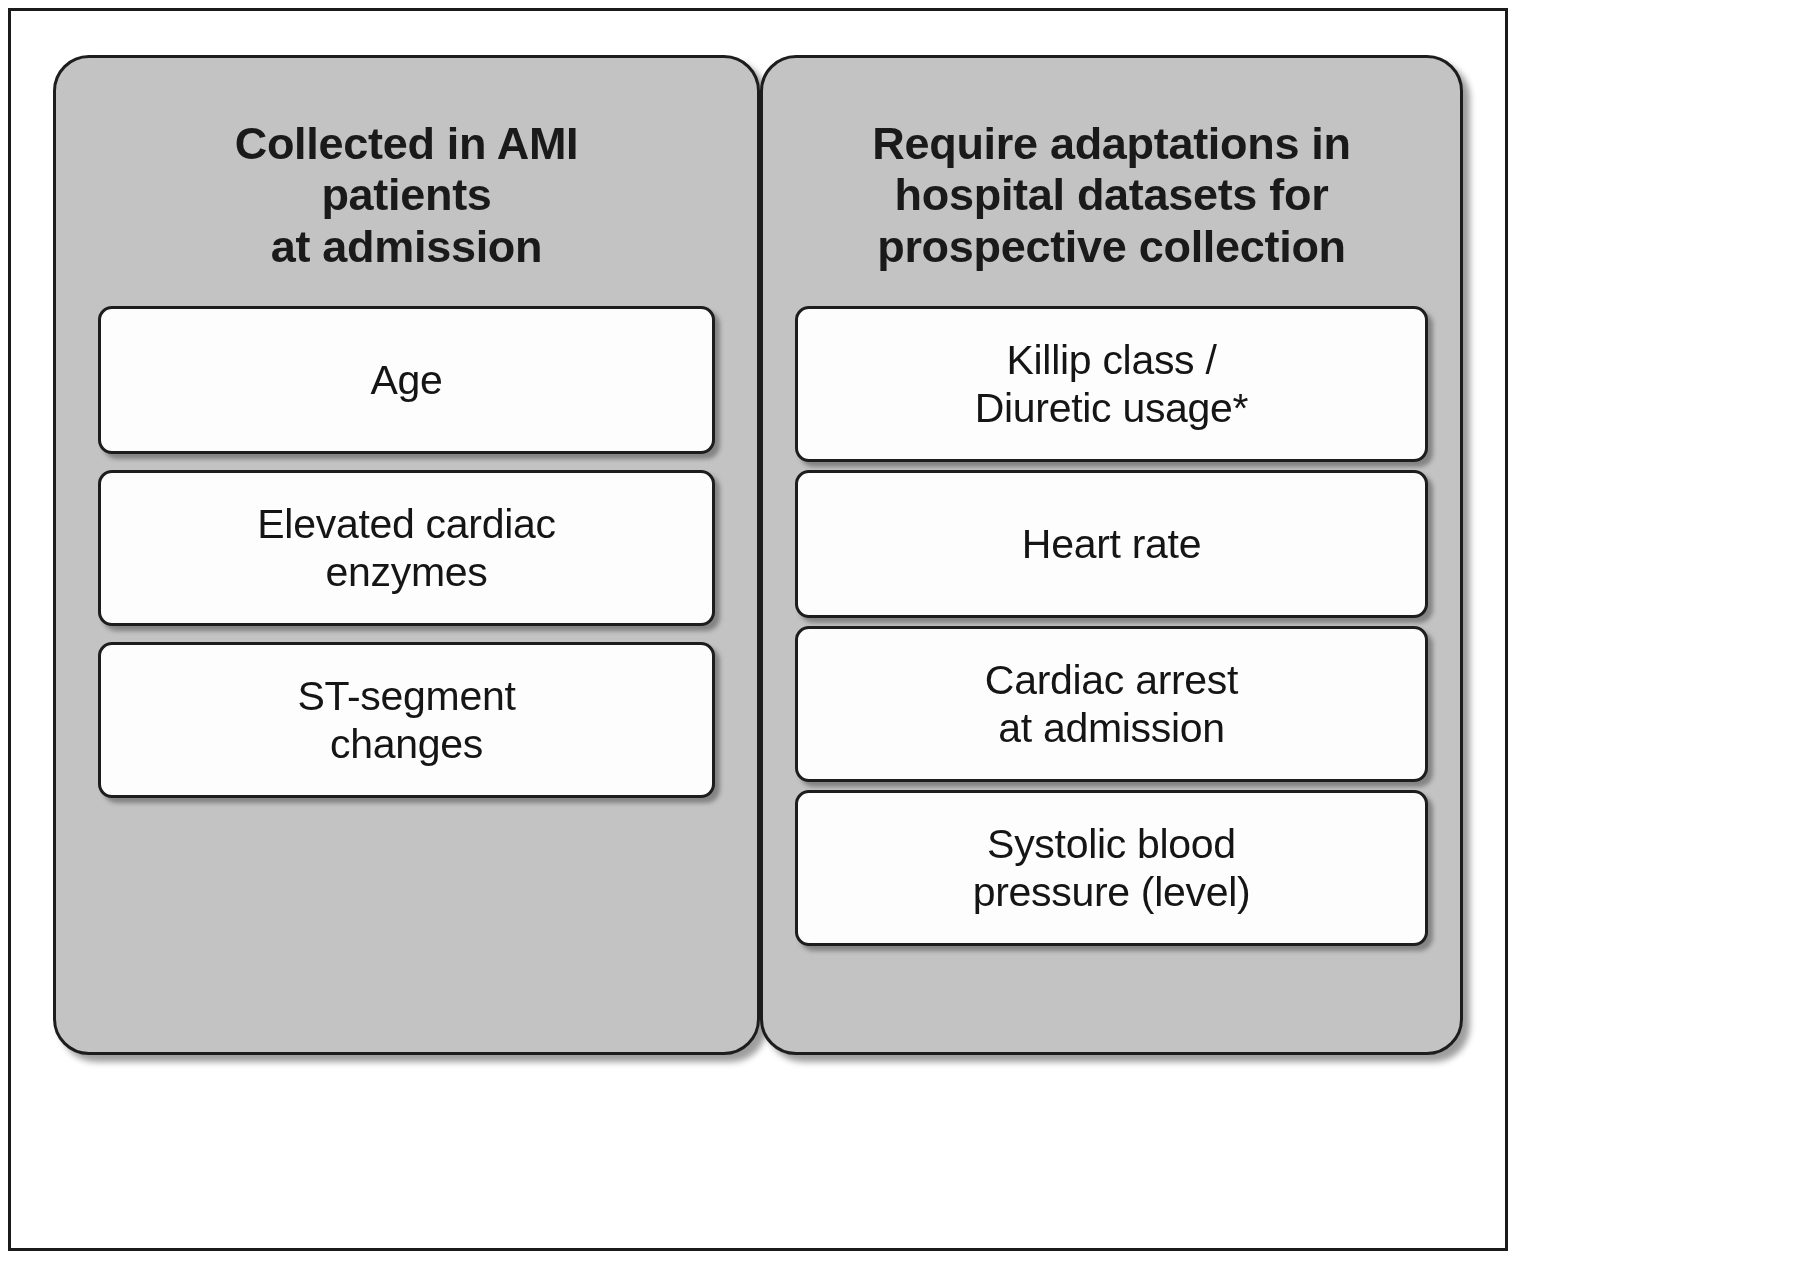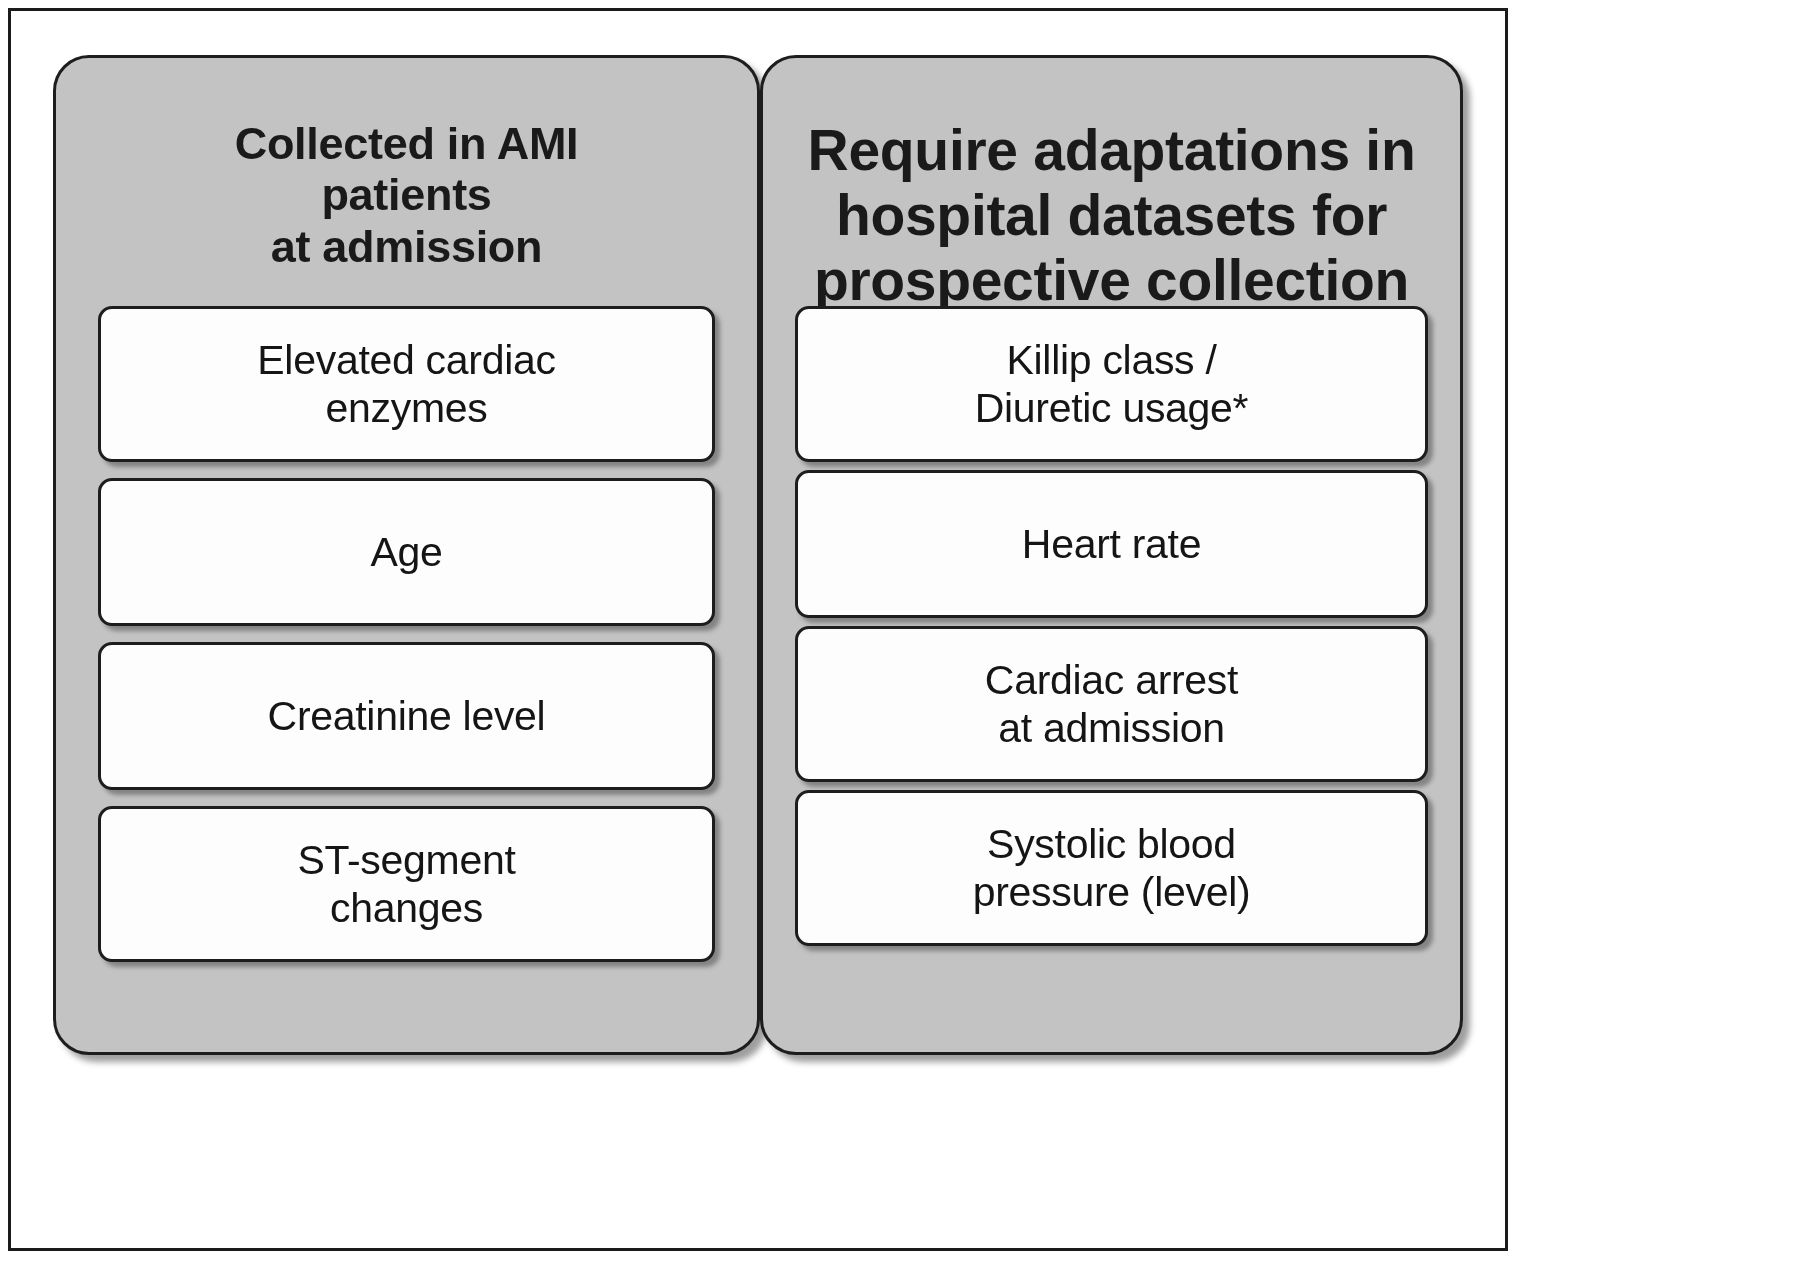--- a/index.html
+++ b/index.html
@@ -77,21 +77,21 @@
   }
 
   #panel-collected .panel-header {
     font-size: 45px;
     padding: 34px 0 0 0;
     height: 222px;
     box-sizing: border-box;
   }
 
   #panel-adaptations .panel-header {
-    font-size: 57px;
+    font-size: 45px;
     padding: 34px 0 0 0;
     height: 222px;
     box-sizing: border-box;
   }
 
   .item-list {
     width: 100%;
     display: flex;
     flex-direction: column;
     align-items: center;
@@ -130,29 +130,26 @@
 <body>
 
 <div id="figure-frame">
   <div id="panels">
 
     <div class="panel" id="panel-collected">
       <div class="panel-header">Collected in AMI
 patients
 at admission</div>
       <div class="item-list">
+        <div class="item-box h1">
+          <span class="item-label">Age</span>
+        </div>
         <div class="item-box h2">
           <span class="item-label">Elevated cardiac
 enzymes</span>
-        </div>
-        <div class="item-box h1">
-          <span class="item-label">Age</span>
-        </div>
-        <div class="item-box h1">
-          <span class="item-label">Creatinine level</span>
         </div>
         <div class="item-box h2">
           <span class="item-label">ST-segment
 changes</span>
         </div>
       </div>
     </div>
 
     <div class="panel" id="panel-adaptations">
       <div class="panel-header">Require adaptations in

